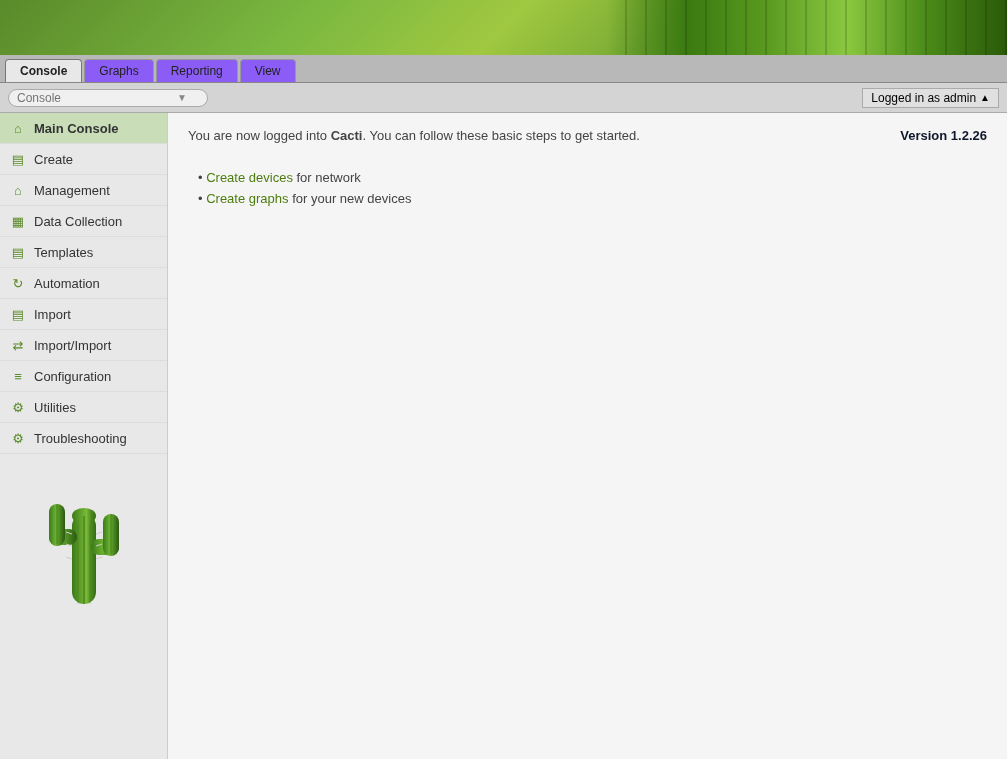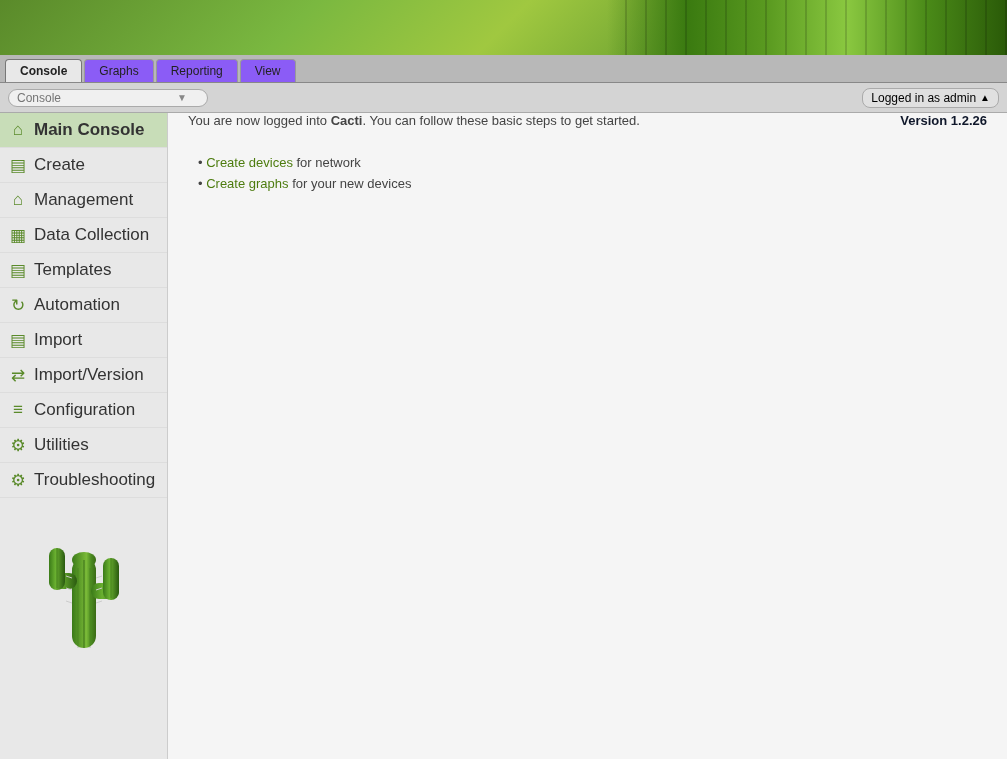--- a/index.html
+++ b/index.html
@@ -89,21 +89,21 @@
     #search-input-container input {
       border: none;
       background: transparent;
       outline: none;
       font-size: 12px;
       width: 160px;
     }
     #logged-in {
       background: #e0e0e0;
       border: 1px solid #aaa;
-      border-radius: 8px;
+      border-radius: 0;
       padding: 2px 8px;
       font-size: 12px;
       display: flex;
       align-items: center;
       gap: 4px;
     }
 
     
     #main {
       display: flex;
@@ -117,21 +117,21 @@
       border-right: 1px solid #ccc;
       flex-shrink: 0;
       overflow-y: auto;
     }
     .sidebar-item {
       display: flex;
       align-items: center;
       padding: 7px 10px;
       cursor: pointer;
       color: #333;
-      font-size: 17px;
+      font-size: 13px;
       border-bottom: 1px solid #ddd;
       gap: 8px;
     }
     .sidebar-item.active {
       background: #c8ddb8;
       font-weight: bold;
     }
     .sidebar-icon {
       width: 16px;
       height: 16px;
@@ -149,21 +149,21 @@
       align-items: flex-start;
     }
 
     
     .cactus-svg { }
 
     
     #content {
       flex: 1;
       background: #f5f5f5;
-      padding: 0 20px;
+      padding: 15px 20px;
     }
     #content-header {
       display: flex;
       justify-content: space-between;
       align-items: flex-start;
       margin-bottom: 15px;
     }
     #version {
       font-size: 13px;
       color: #0f172a;
@@ -261,21 +261,21 @@
     <div class="sidebar-item">
       <span class="sidebar-icon icon-auto" style="color:#5a8a2a;"></span>
       <span>Automation</span>
     </div>
     <div class="sidebar-item">
       <span class="sidebar-icon icon-preset" style="color:#5a8a2a;"></span>
       <span>Import</span>
     </div>
     <div class="sidebar-item">
       <span class="sidebar-icon icon-import" style="color:#5a8a2a;"></span>
-      <span>Import/Version</span>
+      <span>Import/Import</span>
     </div>
     <div class="sidebar-item">
       <span class="sidebar-icon icon-config" style="color:#5a8a2a;"></span>
       <span>Configuration</span>
     </div>
     <div class="sidebar-item">
       <span class="sidebar-icon icon-util" style="color:#5a8a2a;"></span>
       <span>Utilities</span>
     </div>
     <div class="sidebar-item">

